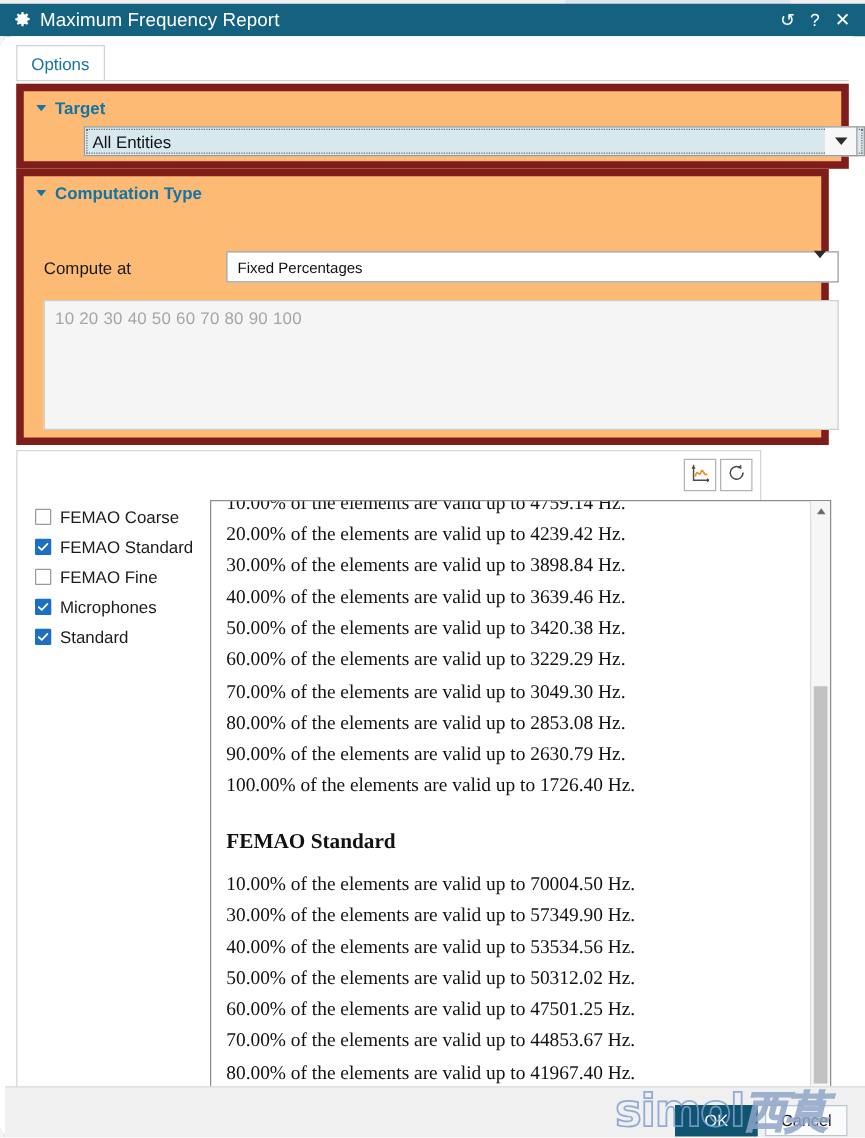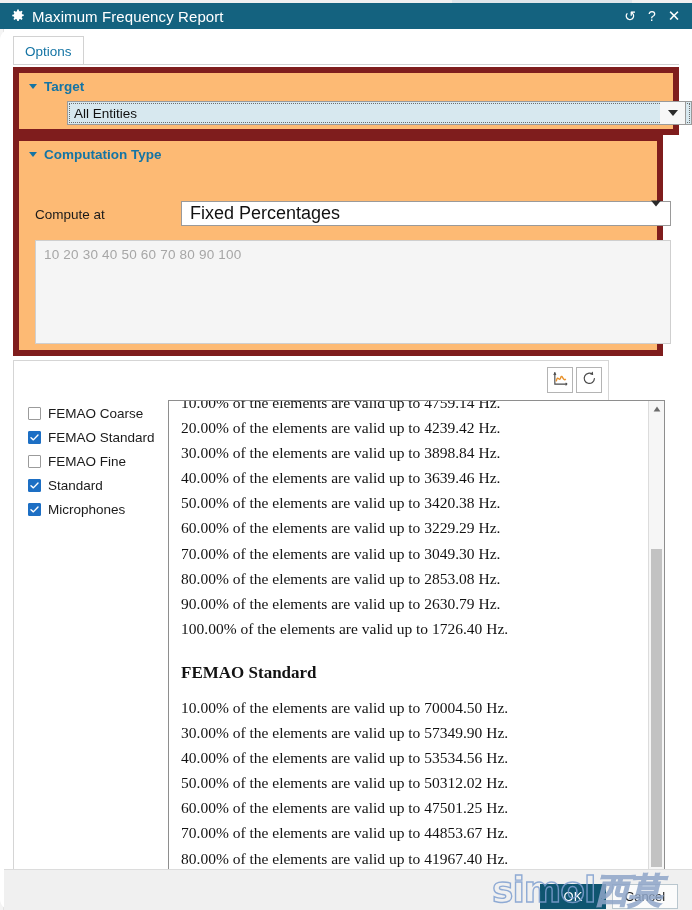--- a/index.html
+++ b/index.html
@@ -195,21 +195,21 @@
     width: 490px; height: 25px;
     background: #ffffff;
     border: 1px solid #9a9a9a;
     box-sizing: border-box;
     display: flex;
     align-items: center;
     cursor: default;
   }
   .combo .txt {
     margin-left: 8px;
-    font-size: 18px;
+    font-size: 12px;
     color: #111111;
   }
   .combo .arrow {
     position: absolute;
     right: 9px; top: 50%;
     transform: translateY(-50%);
   }
   .tri-down {
     width: 0; height: 0;
     border-left: 5px solid transparent;
@@ -520,29 +520,29 @@
           
         </span>
         <span class="lbl">FEMAO Fine</span>
       </div>
       <div class="check-item">
         <span class="cbox on">
           <svg class="tick" width="9" height="7" viewBox="0 0 10 8">
               <path d="M1 4.2 L3.7 6.7 L9 1.2" stroke="#ffffff" stroke-width="1.6" fill="none" stroke-linecap="round" stroke-linejoin="round"></path>
             </svg>
         </span>
-        <span class="lbl">Standard</span>
+        <span class="lbl">Microphones</span>
       </div>
       <div class="check-item">
         <span class="cbox on">
           <svg class="tick" width="9" height="7" viewBox="0 0 10 8">
               <path d="M1 4.2 L3.7 6.7 L9 1.2" stroke="#ffffff" stroke-width="1.6" fill="none" stroke-linecap="round" stroke-linejoin="round"></path>
             </svg>
         </span>
-        <span class="lbl">Microphones</span>
+        <span class="lbl">Standard</span>
       </div>
     </div>
 
     <div class="report-box">
       <div class="report-inner">
         <div class="report-line">10.00% of the elements are valid up to 4759.14 Hz.</div>
         <div class="report-line">20.00% of the elements are valid up to 4239.42 Hz.</div>
         <div class="report-line">30.00% of the elements are valid up to 3898.84 Hz.</div>
         <div class="report-line">40.00% of the elements are valid up to 3639.46 Hz.</div>
         <div class="report-line">50.00% of the elements are valid up to 3420.38 Hz.</div>

